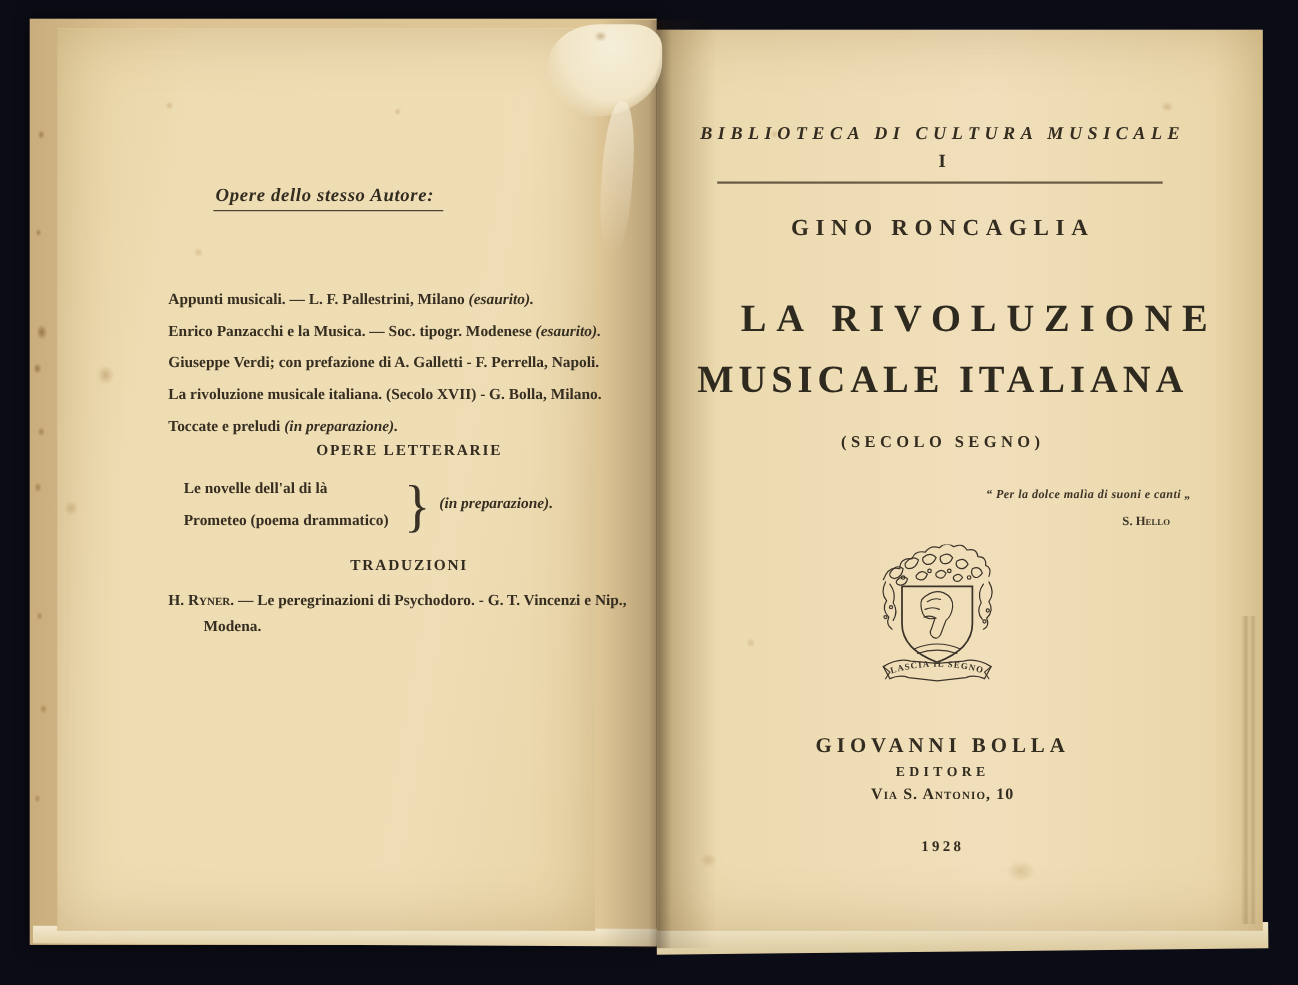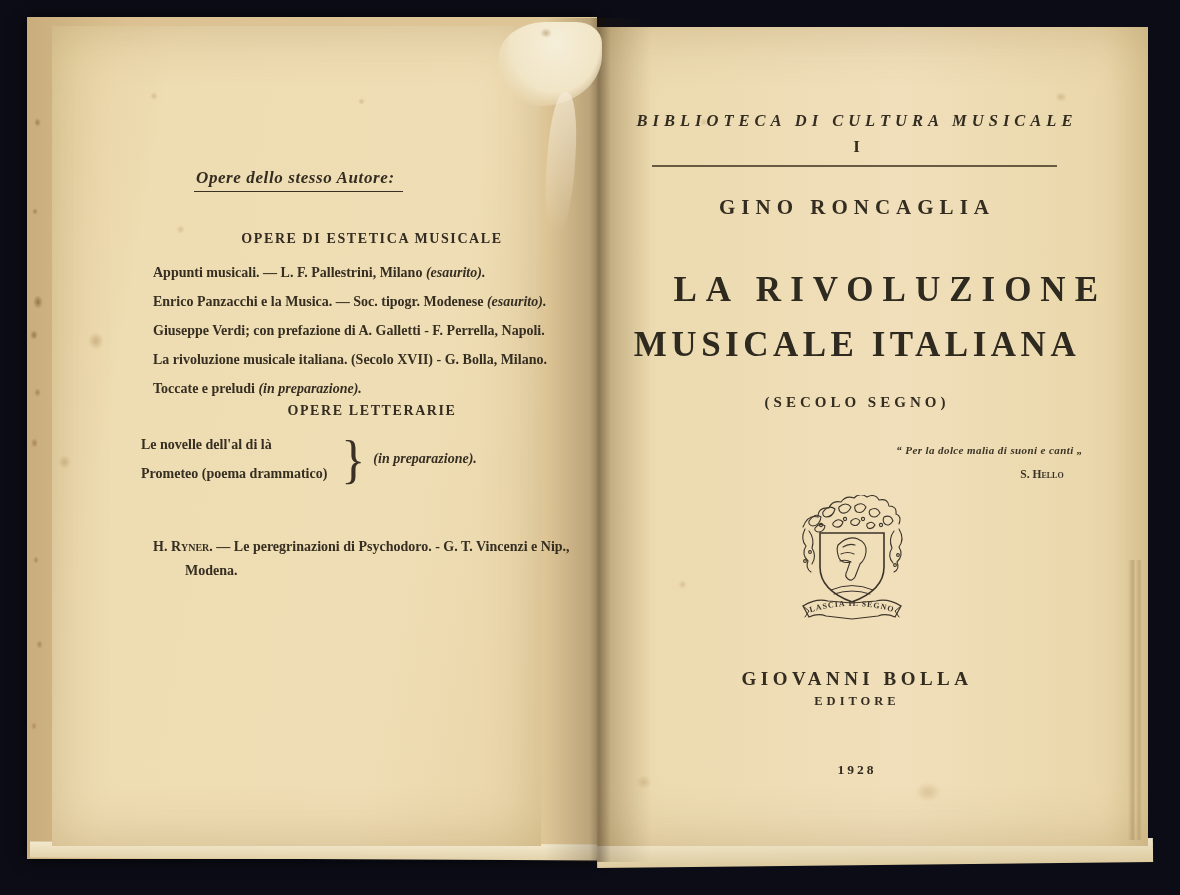--- a/index.html
+++ b/index.html
@@ -92,41 +92,41 @@
 
 <div class="layer cover-edge"></div>
 <div class="layer bottom-edge-left"></div>
 <div class="layer bottom-edge-right"></div>
 
 <div class="layer page page-left">
   <div class="abs" style="left:142px;top:142px;">
     <span class="works-heading">Opere dello stesso Autore:</span>
   </div>
 
-  <div class="abs ctr sec-title" style="left:100px;top:205px;width:440px;">OPERE DI ESTETICA MUSICALE</div>
 
   <div class="abs" style="left:101px;top:237px;width:450px;">
     <div class="work-item"><span>Appunti musicali. — L. F. Pallestrini, Milano </span><span class="note">(esaurito).</span></div>
     <div class="work-item"><span>Enrico Panzacchi e la Musica. — Soc. tipogr. Modenese </span><span class="note">(esaurito).</span></div>
     <div class="work-item"><span>Giuseppe Verdi; con prefazione di A. Galletti - F. Perrella, Napoli.</span><span class="note"></span></div>
     <div class="work-item"><span>La rivoluzione musicale italiana. (Secolo XVII) - G. Bolla, Milano.</span><span class="note"></span></div>
     <div class="work-item"><span>Toccate e preludi </span><span class="note">(in preparazione).</span></div>
   </div>
 
   <div class="abs ctr sec-title" style="left:100px;top:377px;width:440px;">OPERE LETTERARIE</div>
 
-  <div class="abs lett-row" style="left:89px;top:404px;">
+  <div class="abs lett-row" style="left:115px;top:404px;">
     <div class="lett-col">
       <div>Le novelle dell'al di là</div>
       <div>Prometeo (poema drammatico)</div>
     </div>
     <div class="brace">}</div>
     <div class="lett-note">(in preparazione).</div>
   </div>
 
+  <div class="abs ctr sec-title" style="left:100px;top:481px;width:440px;">TRADUZIONI</div>
 
   <div class="abs" style="left:101px;top:509px;width:460px;">
     <div class="trad-item"><span class="sc">H. Ryner.</span><span> — Le peregrinazioni di Psychodoro. - G. T. Vincenzi e Nip., Modena.</span><span class="it"></span></div>
   </div>
 </div>
 
 <div class="layer page page-right">
   <div class="abs ctr series" style="left:10px;top:84px;width:500px;">BIBLIOTECA DI CULTURA MUSICALE</div>
   <div class="abs ctr series-num" style="left:10px;top:110px;width:500px;">I</div>
   <div class="abs rule" style="left:55px;top:138px;width:405px;"></div>
@@ -179,20 +179,21 @@
       <path d="M10,111 l6,5 l-4,6 M108,111 l-6,5 l4,6" stroke-width="1"></path>
     </g>
     <path id="motto-path" d="M18,117 Q59,105 100,117" fill="none" stroke="none"></path>
     <text font-size="8" letter-spacing="1" fill="#3c342a" font-family="Liberation Serif, serif" font-weight="bold">
       <textPath href="#motto-path" startOffset="50%" text-anchor="middle">LASCIA IL SEGNO</textPath>
     </text>
   </svg>
 
   <div class="abs ctr publisher" style="left:10px;top:641px;width:500px;">GIOVANNI BOLLA</div>
   <div class="abs ctr pub-role" style="left:10px;top:667px;width:500px;">EDITORE</div>
+  <div class="abs ctr pub-addr sc" style="left:10px;top:687px;width:500px;">Via S. Antonio, 10</div>
   <div class="abs ctr pub-year" style="left:10px;top:735px;width:500px;">1928</div>
 </div>
 
 <div class="layer torn-patch"></div>
 <div class="layer torn-streak"></div>
 <div class="layer gutter-shadow"></div>
 <div class="layer right-edge-lines"></div>
 
 <div>
   <div class="spot" style="left:34px;top:118px;width:7px;height:9px;background:radial-gradient(rgba(130,92,40,.55),rgba(130,92,40,0) 70%);"></div>

